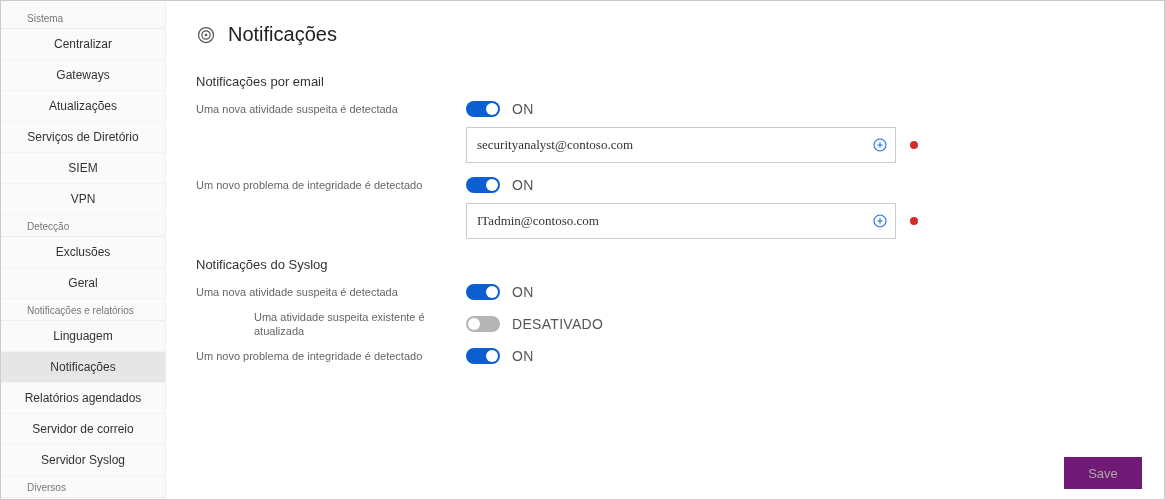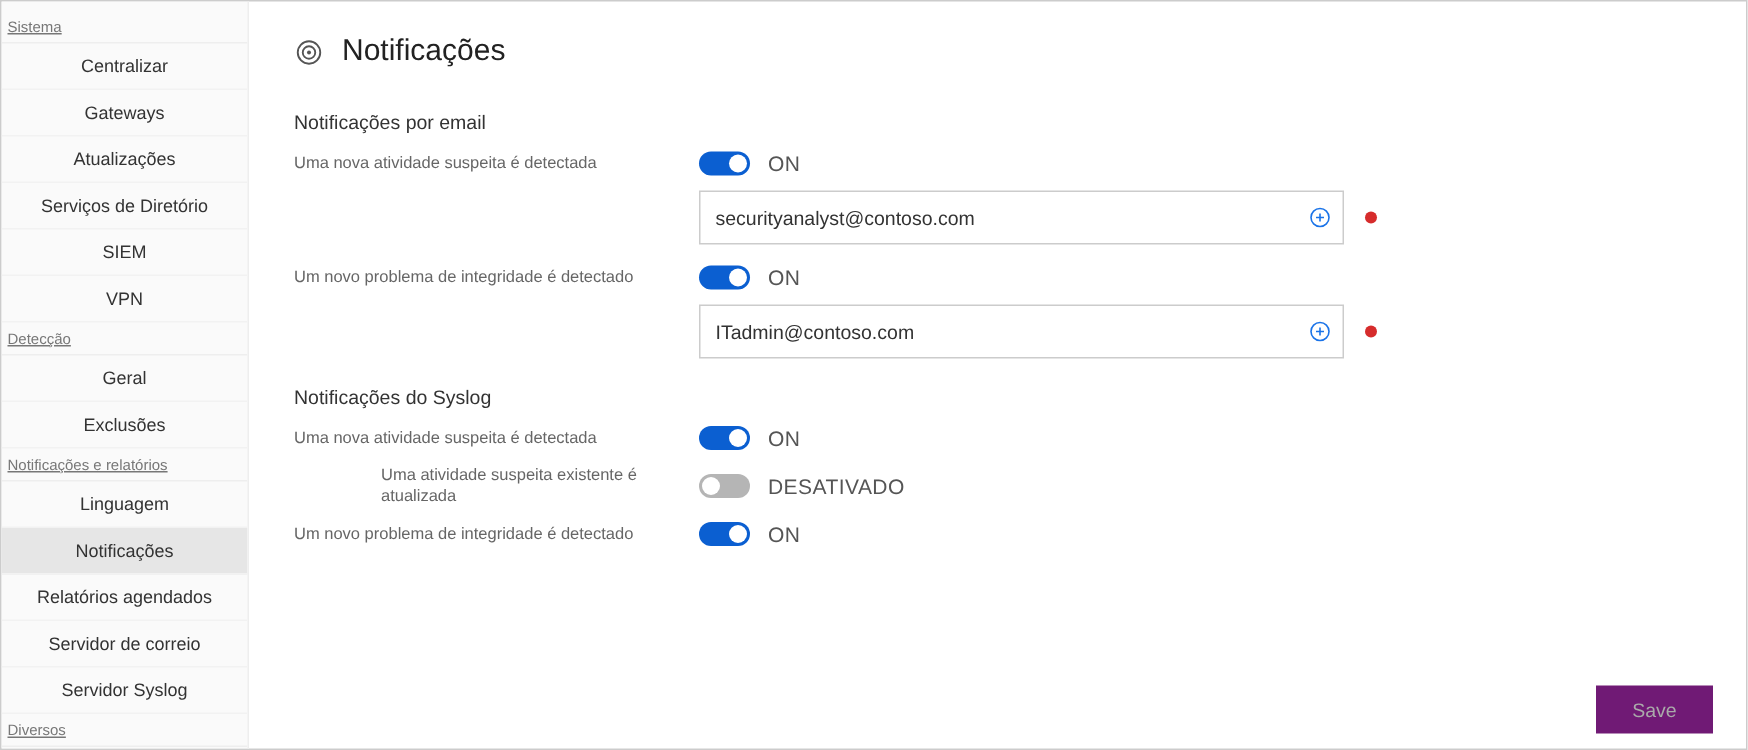--- a/index.html
+++ b/index.html
@@ -1,59 +1,59 @@
 <!DOCTYPE html>
 <html><head>
 <meta charset="utf-8">
 <style>
   * { box-sizing: border-box; margin: 0; padding: 0; }
   body { font-family: "Segoe UI", Arial, sans-serif; font-size: 12px; color: #333; background: #fff; width: 1165px; height: 500px; overflow: hidden; border: 1px solid #ccc; }
   .layout { display: flex; height: 100%; }
   .sidebar { width: 165px; background: #fafafa; border-right: 1px solid #eee; padding-top: 6px; overflow-y: auto; }
-  .sb-header { font-size: 10px; color: #777; padding: 6px 12px 4px 4px; border-bottom: 1px solid #eee; text-decoration: underline; }
+  .sb-header { font-size: 10px; color: #777; padding: 6px 12px 4px 26px; border-bottom: 1px solid #eee; }
   .sb-item { font-size: 12px; color: #333; padding: 8px 12px; cursor: pointer; border-bottom: 1px solid #f2f2f2; text-align: center; }
   .sb-item.sel { background: #e6e6e6; }
   .main { flex: 1; padding: 22px 30px 10px 30px; position: relative; overflow: hidden; }
   .title-row { display: flex; align-items: center; gap: 12px; margin-bottom: 28px; }
   .title-row h1 { font-size: 20px; font-weight: 400; color: #222; }
   .target-icon { width: 20px; height: 20px; }
   .section-title { font-size: 13px; color: #333; margin: 18px 0 12px 0; }
   .row { display: flex; align-items: center; margin-bottom: 10px; }
   .row .label { width: 270px; font-size: 11px; color: #666; padding-right: 10px; line-height: 14px; }
   .row .sublabel { width: 270px; font-size: 11px; color: #666; padding-left: 58px; padding-right: 10px; line-height: 14px; }
   .row .ctrl { display: flex; align-items: center; gap: 12px; }
   .toggle { width: 34px; height: 16px; border-radius: 10px; position: relative; cursor: pointer; }
   .toggle.on { background: #0b5fd1; }
   .toggle.off { background: #b5b5b5; }
   .knob { width: 12px; height: 12px; background: #fff; border-radius: 50%; position: absolute; top: 2px; }
   .toggle.on .knob { right: 2px; }
   .toggle.off .knob { left: 2px; }
   .toggle-label { font-size: 14px; color: #555; letter-spacing: 0.3px; }
   .input-row { display: flex; align-items: center; margin: 6px 0 14px 270px; gap: 14px; }
   .text-input-wrap { position: relative; width: 430px; }
-  .text-input { width: 100%; height: 36px; border: 1px solid #ccc; padding: 0 34px 0 10px; font-size: 13px; color: #333; font-family: Liberation Sans, sans-serif; caret-color: #333; }
+  .text-input { width: 100%; height: 36px; border: 1px solid #ccc; padding: 0 34px 0 10px; font-size: 13px; color: #333; font-family: Liberation Serif, serif; caret-color: #333; }
   .add-btn { position: absolute; right: 6px; top: 50%; transform: translateY(-50%); width: 20px; height: 20px; cursor: pointer; display: flex; align-items: center; justify-content: center; }
   .red-dot { width: 8px; height: 8px; background: #d62c2c; border-radius: 50%; }
   .save-btn { position: absolute; right: 22px; bottom: 10px; width: 78px; height: 32px; background: #701a75; color: #aaa; border: none; font-size: 13px; cursor: default; }
 </style>
 </head>
 <body>
 
 <div class="layout">
   <nav class="sidebar" id="sidebar">
       <div class="sb-header">Sistema</div>
       <div class="sb-item">Centralizar</div>
       <div class="sb-item">Gateways</div>
       <div class="sb-item">Atualizações</div>
       <div class="sb-item">Serviços de Diretório</div>
       <div class="sb-item">SIEM</div>
       <div class="sb-item">VPN</div>
       <div class="sb-header">Detecção</div>
+      <div class="sb-item">Exclusões</div>
       <div class="sb-item">Geral</div>
-      <div class="sb-item">Exclusões</div>
       <div class="sb-header">Notificações e relatórios</div>
       <div class="sb-item">Linguagem</div>
       <div class="sb-item sel">Notificações</div>
       <div class="sb-item">Relatórios agendados</div>
       <div class="sb-item">Servidor de correio</div>
       <div class="sb-item">Servidor Syslog</div>
       <div class="sb-header">Diversos</div>
     </nav>
 
   <main class="main">

